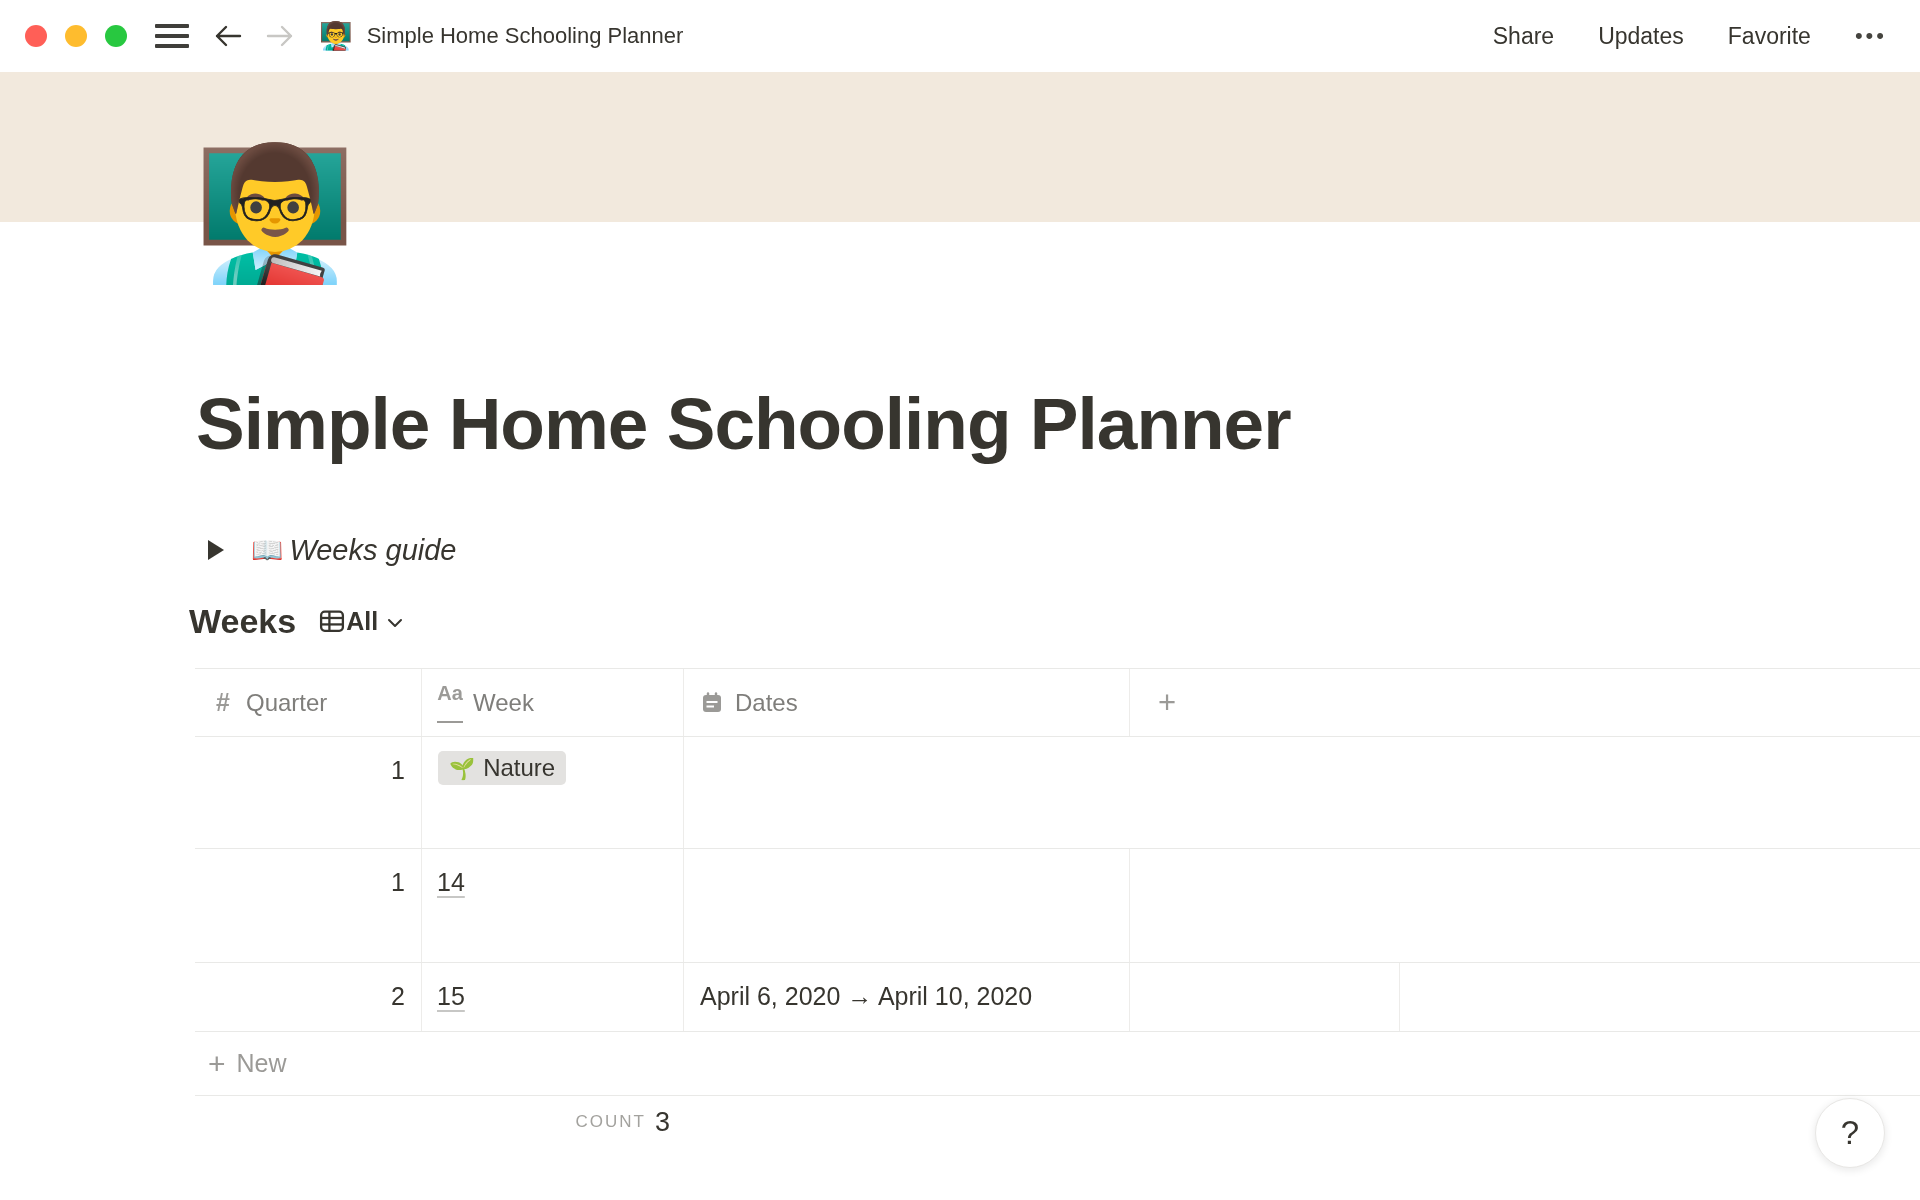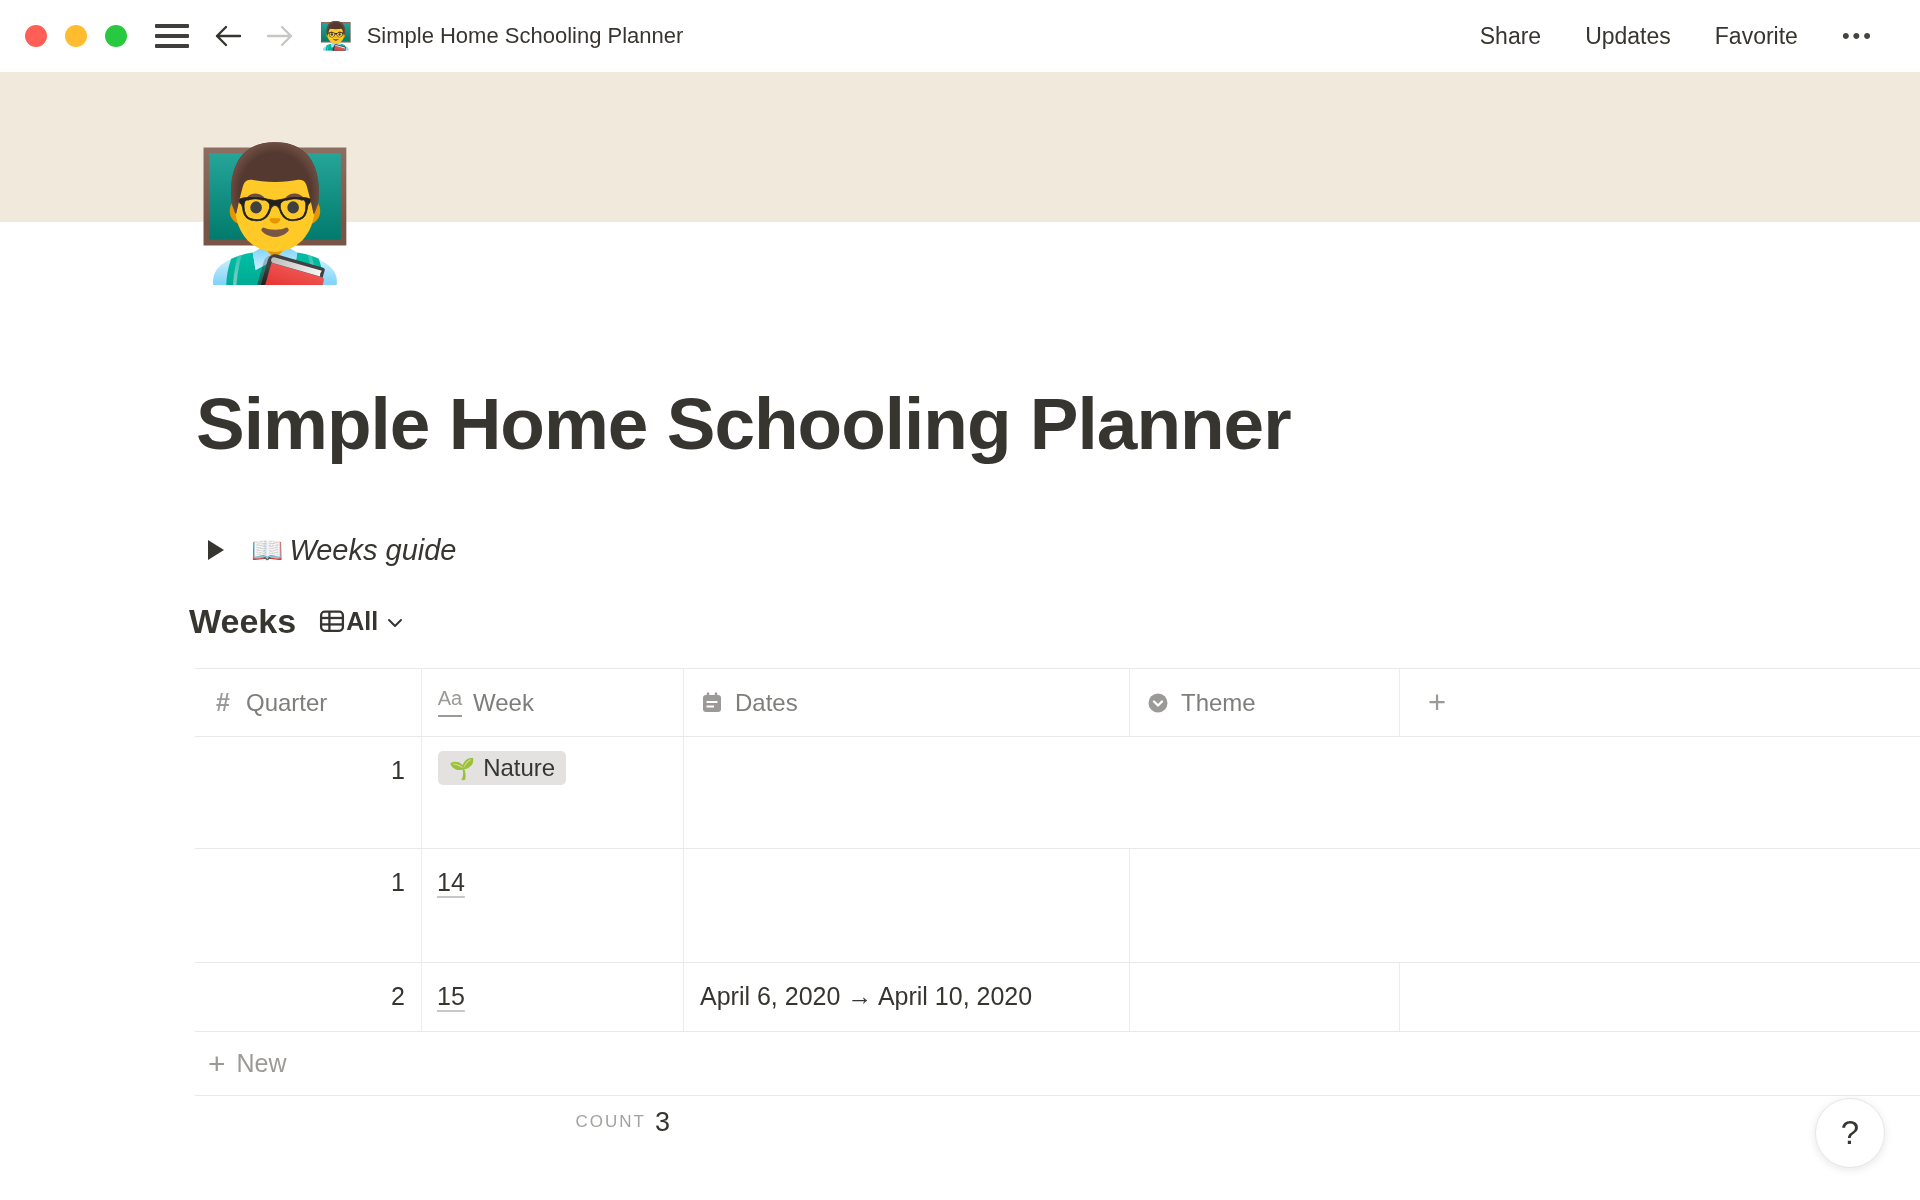--- a/index.html
+++ b/index.html
@@ -17,21 +17,21 @@
   .traffic-lights { display: flex; gap: 18px; margin-left: 25px; }
   .tl { width: 22px; height: 22px; border-radius: 50%; }
   .tl-red { background: #FF5F57; }
   .tl-yellow { background: #FEBC2E; }
   .tl-green { background: #28C840; }
   .hamburger { margin-left: 28px; width: 36px; height: 26px; display: flex; flex-direction: column; justify-content: center; gap: 6px; cursor: pointer; }
   .hamburger span { display: block; width: 34px; height: 4px; background: #3F3E3A; border-radius: 1px; }
   .nav-arrow { margin-left: 22px; display: flex; align-items: center; }
   .topbar-page-icon { font-size: 27px; line-height: 1; margin-left: 24px; }
   .topbar-title { font-size: 22px; margin-left: 14px; color: #37352F; }
-  .topbar-right { margin-left: auto; display: flex; align-items: center; gap: 44px; margin-right: 46px; font-size: 23px; }
+  .topbar-right { margin-left: auto; display: flex; align-items: center; gap: 44px; margin-right: 33px; font-size: 23px; }
   .topbar-action { cursor: pointer; }
   .more-dots { font-size: 22px; letter-spacing: 3px; color: #45443F; cursor: pointer; }
   
   .cover { position: absolute; left: 0; top: 72px; width: 1920px; height: 150px; background: #F2E9DD; }
   
   .page-icon { position: absolute; left: 194px; top: 148px; font-size: 130px; line-height: 1; z-index: 6; cursor: pointer; }
   .page-title {
     position: absolute; left: 196px; top: 382px;
     font-size: 73px; font-weight: 700; letter-spacing: -1px; color: #37352F;
   }
@@ -51,21 +51,21 @@
   
   .db-table { position: absolute; left: 195px; top: 668px; width: 1725px; border-top: 1px solid #E9E9E7; }
   .t-row { display: grid; grid-template-columns: 227px 262px 446px 270px 1fr; border-bottom: 1px solid #E9E9E7; }
   .t-row > .tc { border-right: 1px solid #EDECEA; }
   .t-row > .tc:last-child { border-right: none; }
   .t-header { height: 68px; }
   .t-header .tc { display: flex; align-items: center; color: #7F7E7B; font-size: 24px; cursor: pointer; }
   .hc { padding-left: 14px; }
   .prop-icon { display: inline-flex; align-items: center; justify-content: center; width: 28px; margin-right: 9px; color: #9B9A97; }
   .hash-glyph { font-size: 25px; font-weight: 600; color: #9B9A97; }
-  .aa-glyph { font-size: 20px; font-weight: 400; color: #9B9A97; border-bottom: 2px solid #9B9A97; padding-bottom: 6px; line-height: 1.05; }
+  .aa-glyph { font-size: 20px; font-weight: 700; color: #9B9A97; border-bottom: 2px solid #9B9A97; padding-bottom: 17px; line-height: 1.05; }
   .plus-col { padding-left: 28px; }
   .plus-glyph { font-size: 31px; font-weight: 300; color: #9B9A97; line-height: 1; }
   .row-1 { height: 112px; }
   .row-2 { height: 114px; }
   .row-3 { height: 69px; }
   .cell { font-size: 25px; line-height: 46px; padding-top: 10px; cursor: pointer; }
   .cell-quarter { text-align: right; padding-right: 16px; }
   .cell-week { padding-left: 15px; }
   .week-link {
     font-weight: 500;
@@ -185,29 +185,20 @@
         <svg width="24" height="24" viewBox="0 0 24 24">
           <rect x="3" y="4" width="18" height="17" rx="3" fill="#9B9A97"></rect>
           <line x1="8" y1="2.5" x2="8" y2="6" stroke="#9B9A97" stroke-width="2.4" stroke-linecap="round"></line>
           <line x1="16" y1="2.5" x2="16" y2="6" stroke="#9B9A97" stroke-width="2.4" stroke-linecap="round"></line>
           <line x1="6.5" y1="11" x2="17.5" y2="11" stroke="#ffffff" stroke-width="2"></line>
           <line x1="6.5" y1="15.5" x2="14" y2="15.5" stroke="#ffffff" stroke-width="2"></line>
         </svg>
       </span>
       <span>Dates</span>
     </div>
-    <div class="tc hc">
-      <span class="prop-icon">
-        <svg width="24" height="24" viewBox="0 0 24 24">
-          <circle cx="12" cy="12" r="9.5" fill="#9B9A97"></circle>
-          <path d="M8 10.5 L12 14.5 L16 10.5" stroke="#ffffff" stroke-width="2.4" fill="none" stroke-linecap="round" stroke-linejoin="round"></path>
-        </svg>
-      </span>
-      <span>Theme</span>
-    </div>
     <div class="tc hc plus-col">
       <span class="plus-glyph">+</span>
     </div>
   </div>
 
   <div class="t-row row-1">
     <div class="tc cell cell-quarter">1</div>
     <div class="tc cell-theme">
       <span class="tag-pill">
         <span class="tag-emoji">🌱</span>

